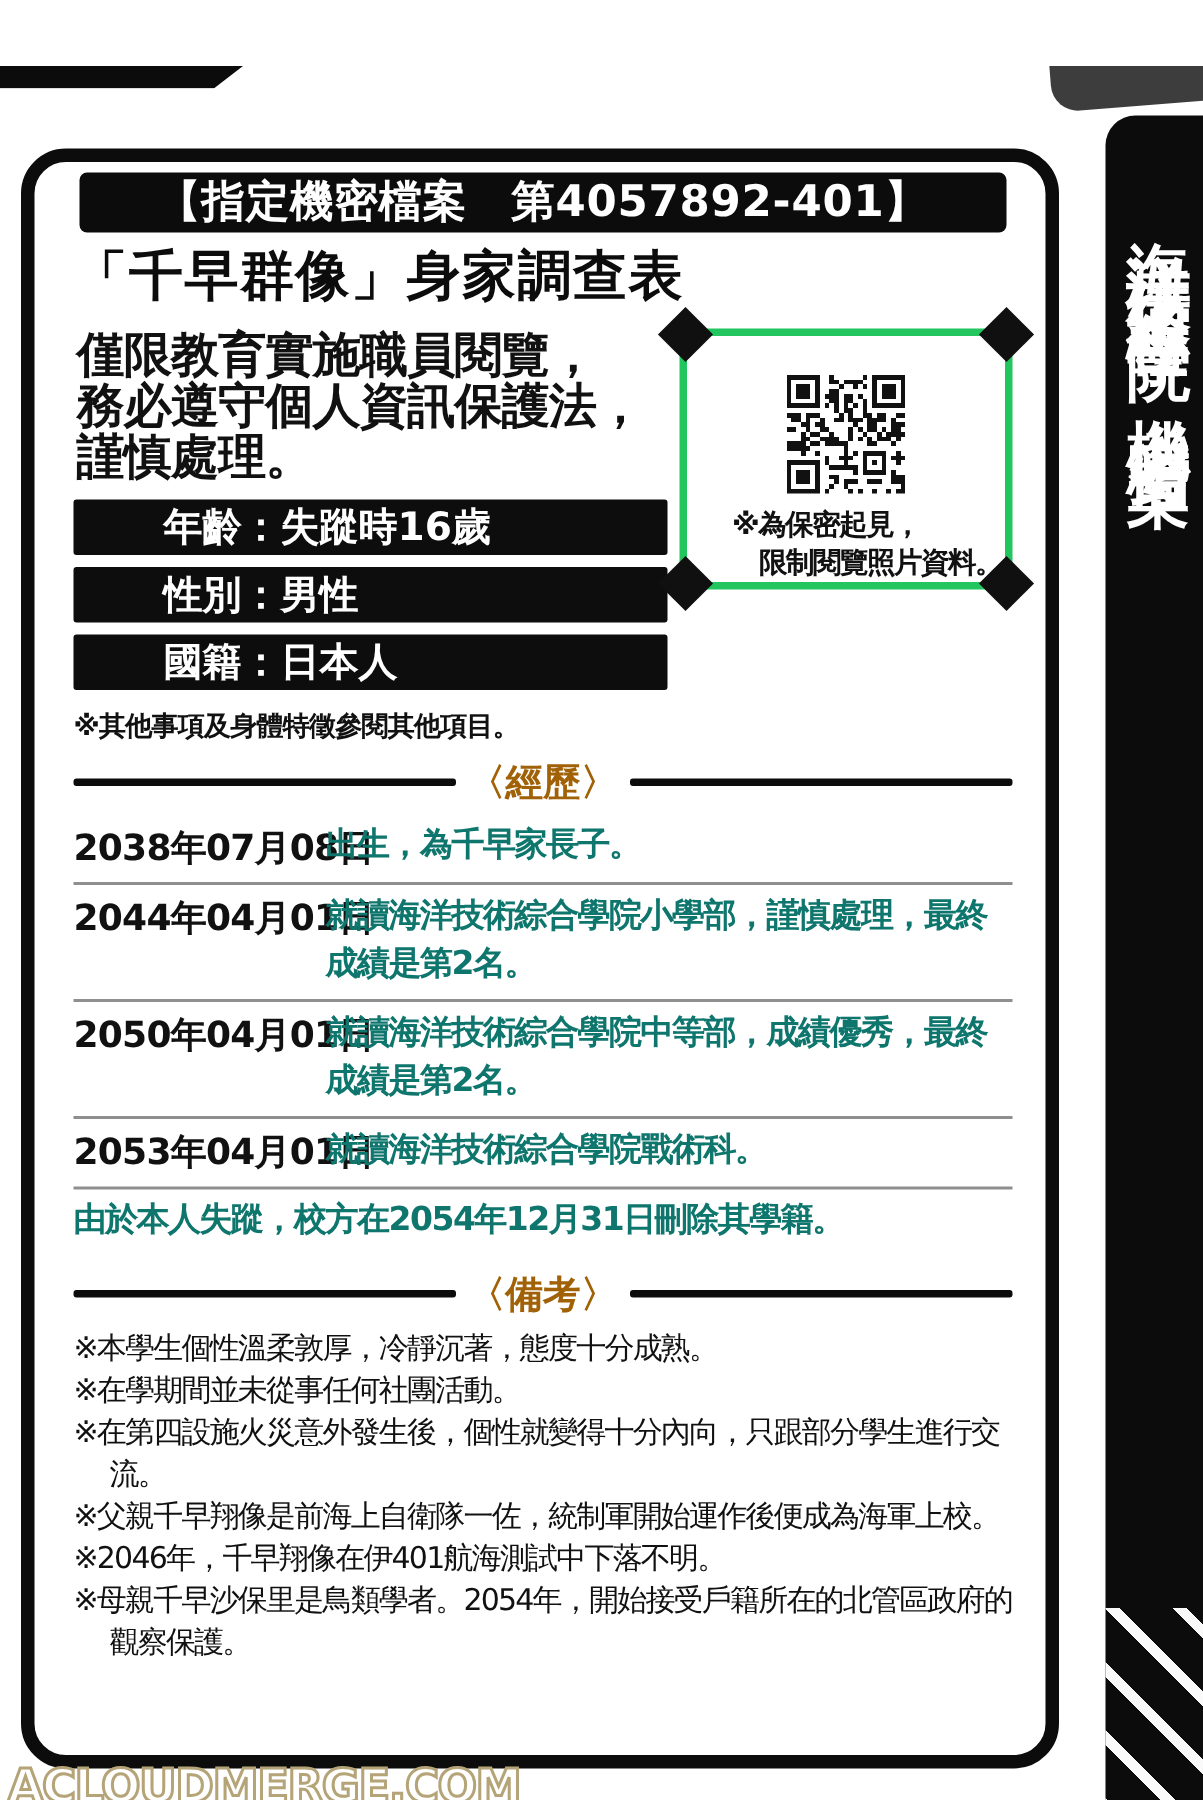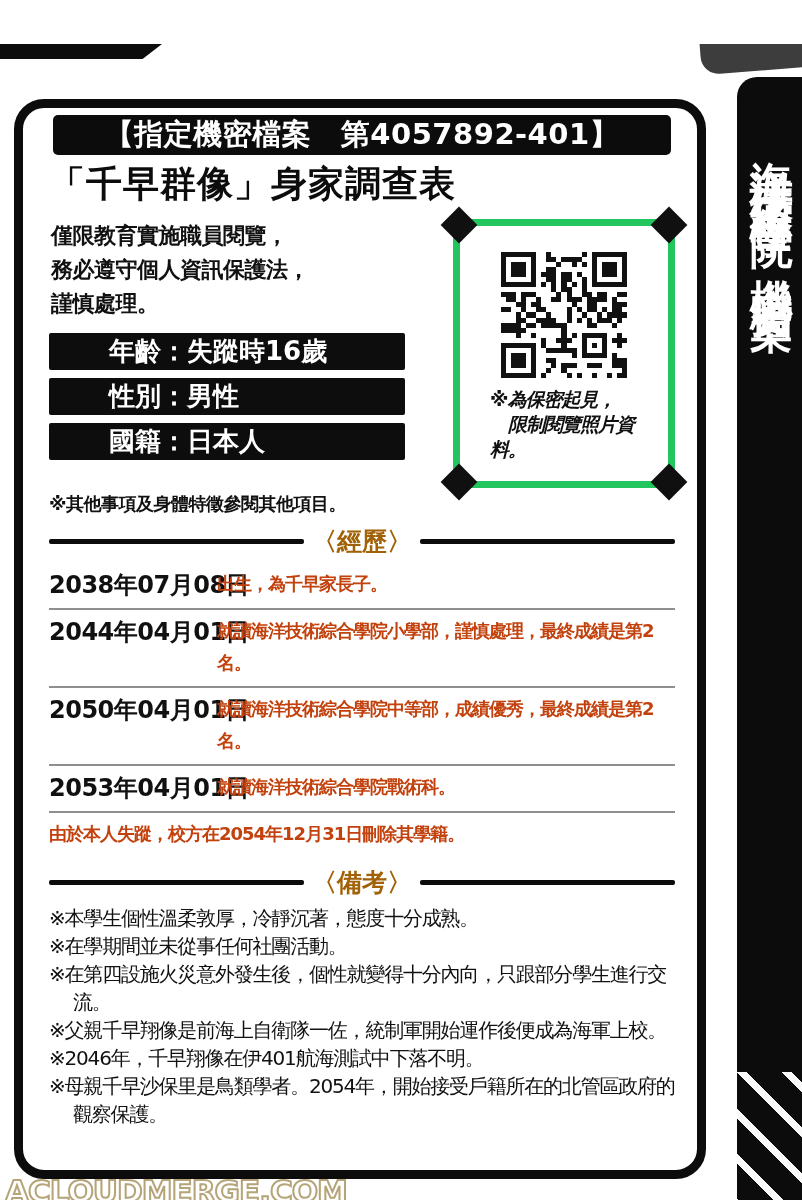--- a/index.html
+++ b/index.html
@@ -19,49 +19,49 @@
   .header-bar { height:40px; margin:0 4px; background:#0c0c0c; border-radius:5px;
                 display:flex; align-items:center; justify-content:center;
                 color:#fff; font-size:29px; font-weight:800; letter-spacing:0.5px; white-space:nowrap; }
 
   .doc-title { text-align:left; font-size:36px; font-weight:900; color:#0c0c0c;
                margin-top:5px; letter-spacing:1px; }
 
   .top-row { display:flex; margin-top:10px; gap:14px; }
   .left-col { flex:1; min-width:0; }
 
-  .intro { font-size:22px; line-height:34px; font-weight:700; color:#111;
+  .intro { font-size:32px; line-height:34px; font-weight:700; color:#111;
            white-space:pre-line; letter-spacing:-0.5px; margin-left:2px; }
 
   .bars { margin-top:12px; }
   .bar { height:37px; background:#0d0d0d; border-radius:2px; margin-bottom:8px;
          display:flex; align-items:center; padding-left:60px;
-         color:#fff; font-size:26px; font-weight:800; letter-spacing:0; white-space:nowrap; width:356px; }
+         color:#fff; font-size:26px; font-weight:800; letter-spacing:0; white-space:nowrap; width:396px; }
 
-  .photo-frame { width:222px; height:269px; border:7px solid #22c55e; position:relative;
-                 flex-shrink:0; display:flex; flex-direction:column; align-items:center; background:#fff;font-style:italic; }
+  .photo-frame { width:222px; height:174px; border:5px solid #22c55e; position:relative;
+                 flex-shrink:0; display:flex; flex-direction:column; align-items:center; background:#fff; }
   .notch { position:absolute; width:26px; height:26px; background:#101010; transform:rotate(45deg); }
   .notch.tl { left:-14px; top:-14px; } .notch.tr { right:-14px; top:-14px; }
   .notch.bl { left:-14px; bottom:-14px; } .notch.br { right:-14px; bottom:-14px; }
   .qr { margin-top:26px; width:126px; height:126px; }
   .photo-caption { margin-top:9px; font-size:19px; line-height:25px; font-weight:700;
                    color:#111; white-space:pre-line; letter-spacing:-1px; align-self:flex-start; margin-left:30px; }
 
   .other-note { margin-top:4px; font-size:18px; font-weight:700; color:#111; letter-spacing:-0.5px; }
 
   .section-divider { display:flex; align-items:center; gap:8px; margin:9px 0 5px 0; }
   .section-divider .rule { flex:1; height:5px; background:#0c0c0c; border-radius:2px; }
   .section-divider .label { font-size:25px; font-weight:900; color:#a16207; white-space:nowrap; }
 
   .timeline { }
   .t-row { display:flex; padding:5px 0 7px 0; border-bottom:2px solid #8f8f8f; }
   .t-row:last-child { border-bottom:none; }
   .t-date { width:168px; flex-shrink:0; font-size:24px; font-weight:700; color:#111;
             letter-spacing:-0.5px; padding-top:1px; white-space:nowrap; }
-  .t-text { flex:1; font-size:18px; line-height:32px; font-weight:700; color:#c2410c; letter-spacing:-1px; }
+  .t-text { flex:1; font-size:22px; line-height:32px; font-weight:700; color:#0f766e; letter-spacing:-1px; }
   .t-row.full .t-text { padding-left:0; }
 
   .remarks { margin-top:2px; }
   .remark { font-size:20px; line-height:28px; font-weight:400; color:#111;
             letter-spacing:-1.2px; padding-left:24px; text-indent:-24px; }
 
   
   .page-corner { position:absolute; left:700px; top:-20px; width:132px; height:46px;
                  background:#3d3d3d; border-radius:0 0 0 18px; transform:rotate(-4.5deg); }
   .sidebar { position:absolute; left:737px; top:33px; width:70px; height:1167px;

